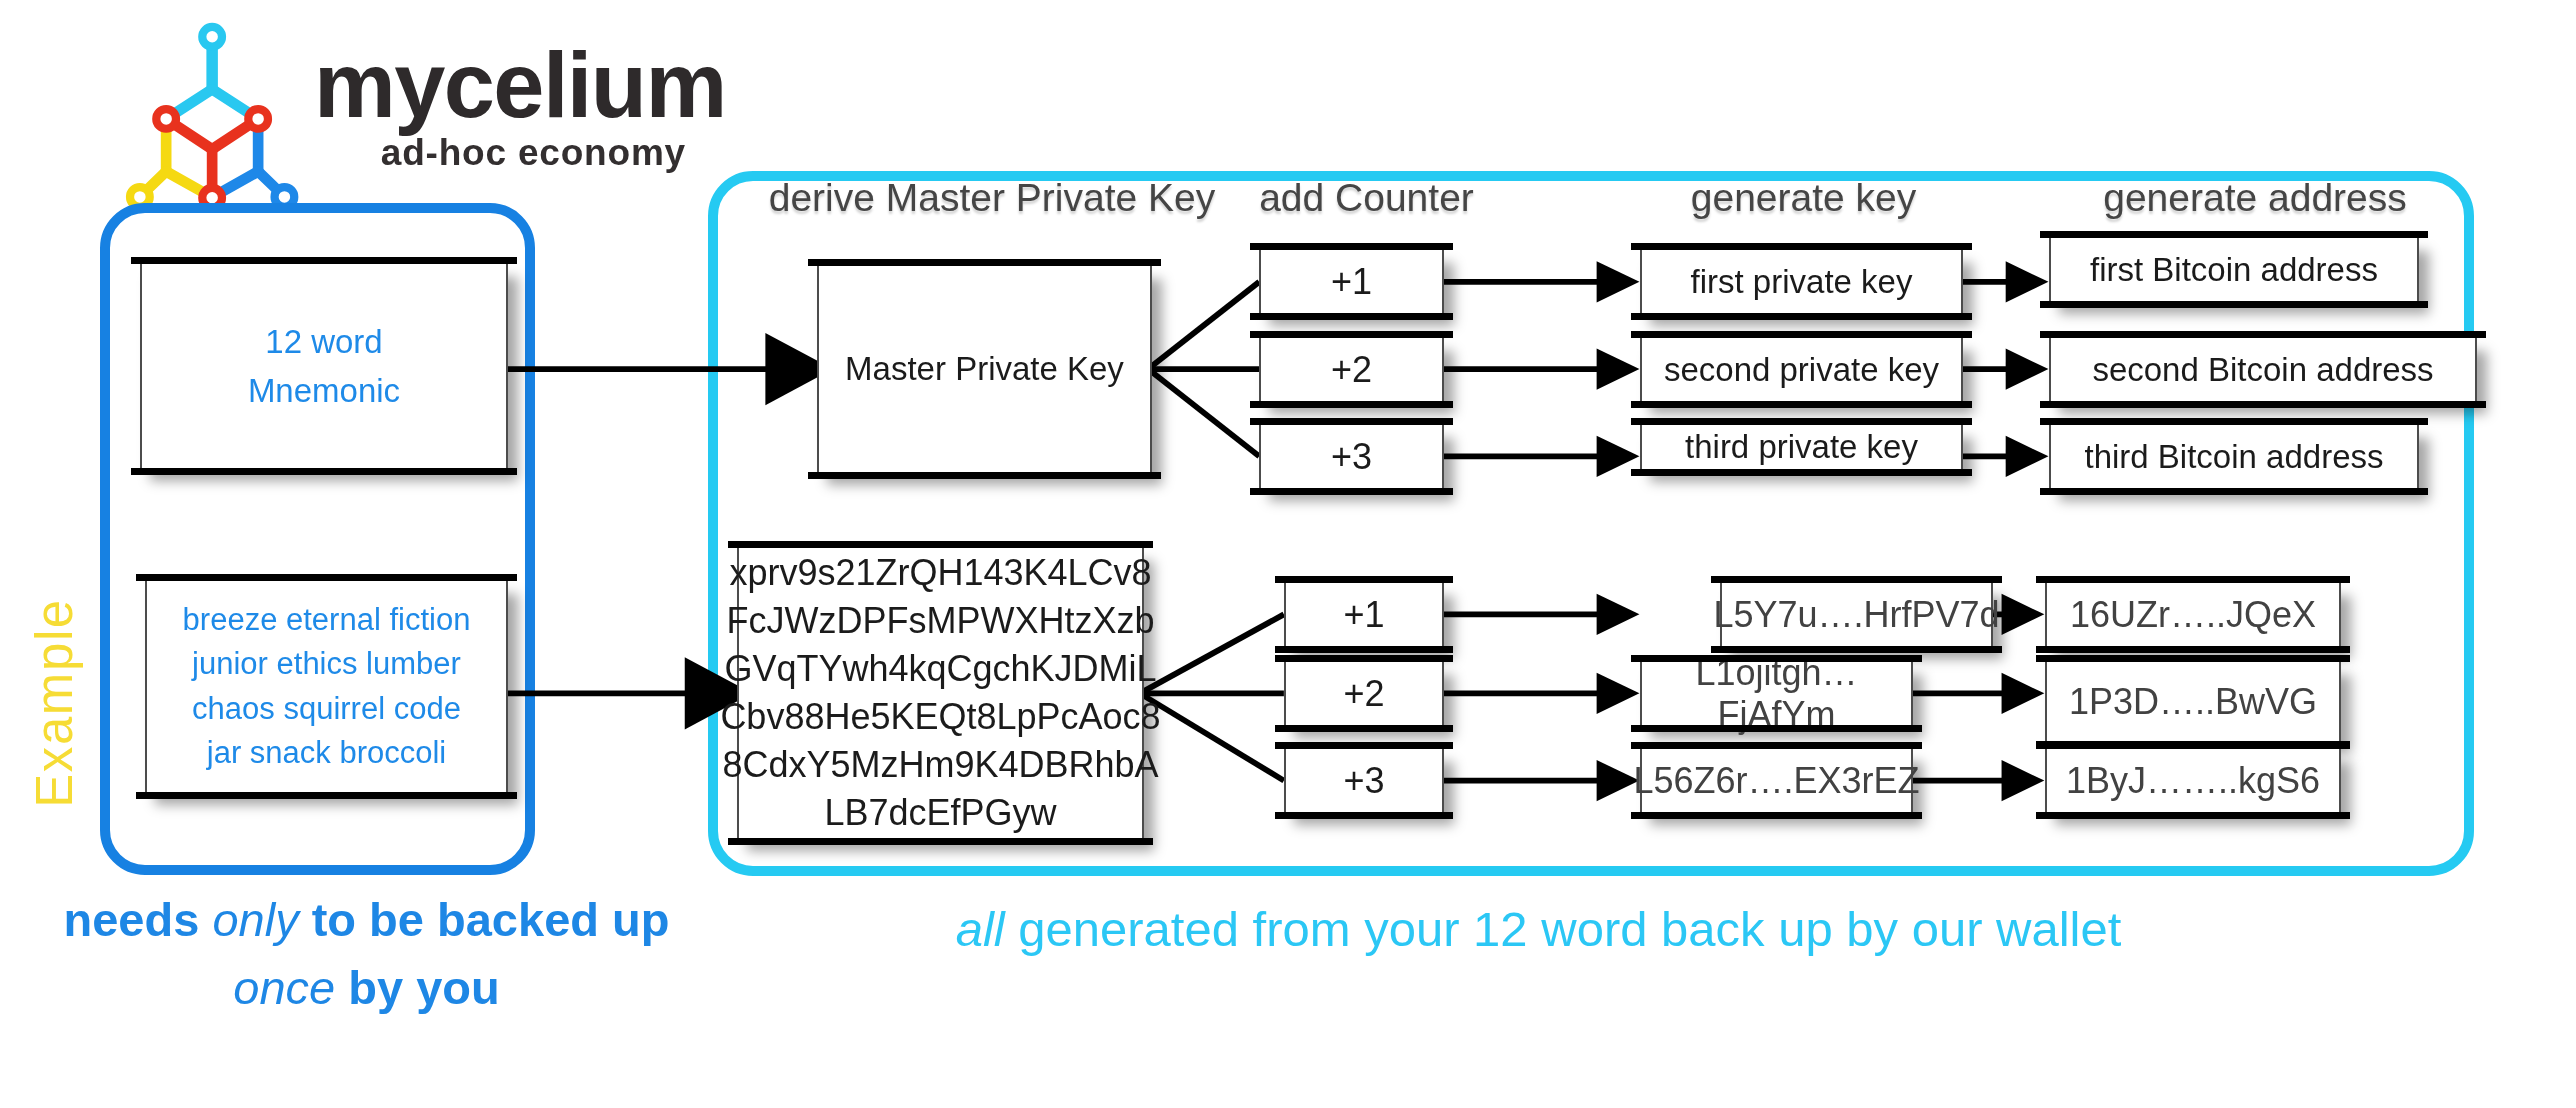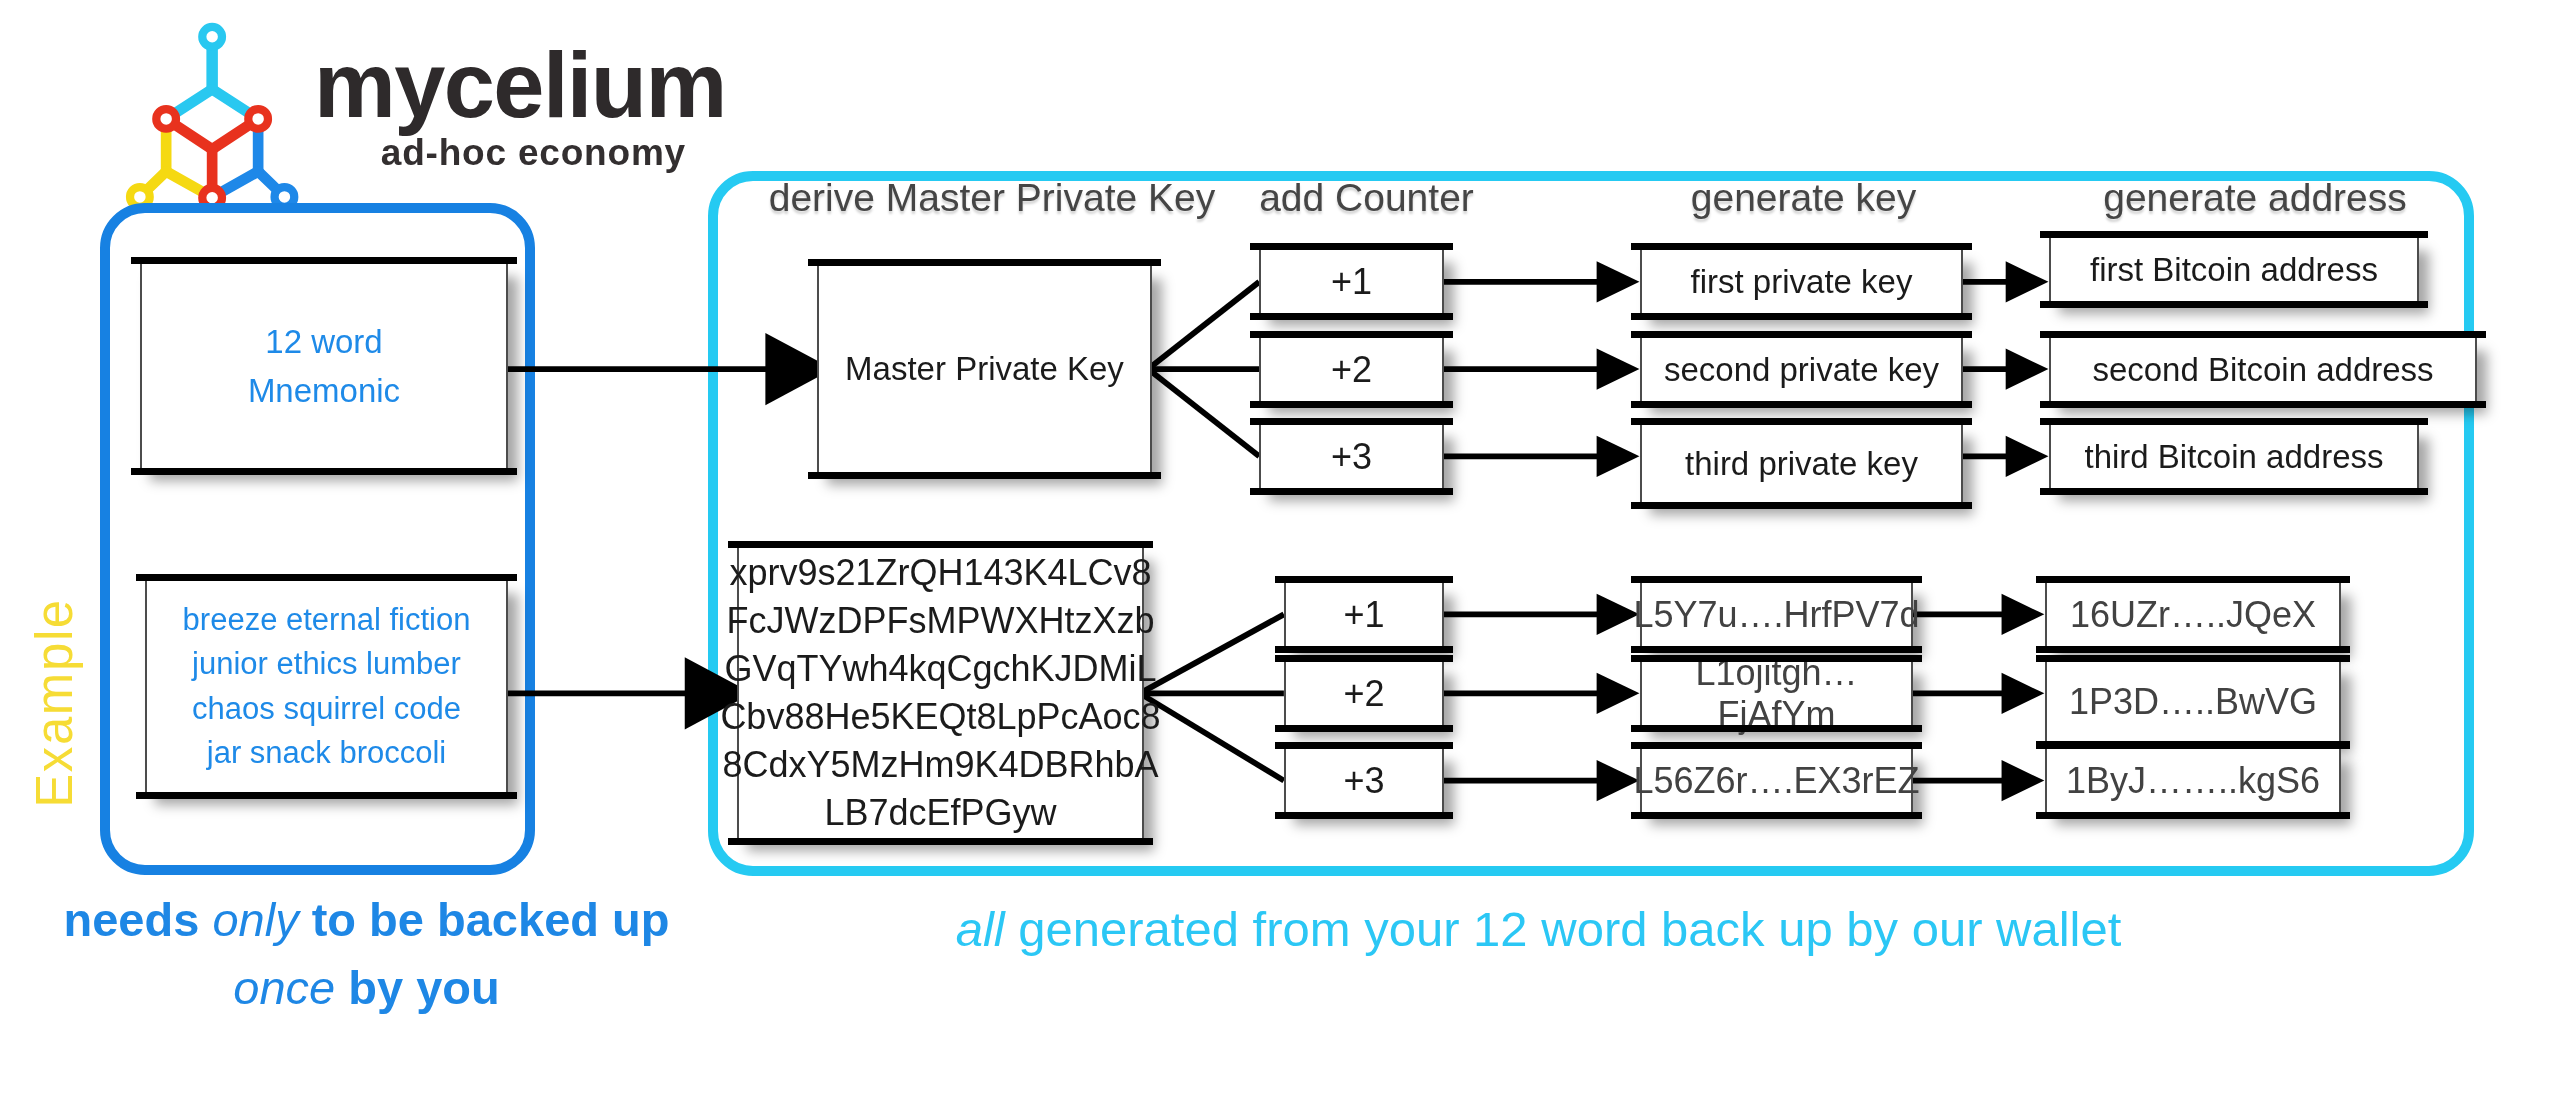--- a/index.html
+++ b/index.html
@@ -163,40 +163,40 @@
   </div>
 
   <div class="dbox" style="left:817px;top:251px;width:331px;height:206px;">Master Private Key</div>
 
   <div class="dbox counter-box" style="left:1259px;top:235px;width:181px;height:63px;">+1</div>
   <div class="dbox counter-box" style="left:1259px;top:323px;width:181px;height:63px;">+2</div>
   <div class="dbox counter-box" style="left:1259px;top:410px;width:181px;height:63px;">+3</div>
 
   <div class="dbox" style="left:1640px;top:235px;width:319px;height:63px;">first private key</div>
   <div class="dbox" style="left:1640px;top:323px;width:319px;height:63px;">second private key</div>
-  <div class="dbox" style="left:1640px;top:410px;width:319px;height:77px;">third private key</div>
+  <div class="dbox" style="left:1640px;top:410px;width:319px;height:44px;">third private key</div>
 
   <div class="dbox" style="left:2049px;top:223px;width:366px;height:63px;">first Bitcoin address</div>
   <div class="dbox" style="left:2049px;top:323px;width:424px;height:63px;">second Bitcoin address</div>
   <div class="dbox" style="left:2049px;top:410px;width:366px;height:63px;">third Bitcoin address</div>
 
   <div class="dbox xprv-box" style="left:737px;top:533px;width:403px;height:290px;">
     <div>xprv9s21ZrQH143K4LCv8</div>
     <div>FcJWzDPFsMPWXHtzXzb</div>
     <div>GVqTYwh4kqCgchKJDMiL</div>
     <div>Cbv88He5KEQt8LpPcAoc8</div>
     <div>8CdxY5MzHm9K4DBRhbA</div>
     <div>LB7dcEfPGyw</div>
   </div>
 
   <div class="dbox counter-box" style="left:1284px;top:568px;width:156px;height:63px;">+1</div>
   <div class="dbox counter-box" style="left:1284px;top:647px;width:156px;height:63px;">+2</div>
   <div class="dbox counter-box" style="left:1284px;top:734px;width:156px;height:63px;">+3</div>
 
-  <div class="dbox gray-text" style="left:1640px;top:568px;width:269px;height:63px;font-size:36px;">L5Y7u….HrfPV7d</div>
+  <div class="dbox gray-text" style="left:1720px;top:568px;width:269px;height:63px;font-size:36px;">L5Y7u….HrfPV7d</div>
   <div class="dbox gray-text" style="left:1640px;top:647px;width:269px;height:63px;font-size:36px;">L1ojitgh…FjAfYm</div>
   <div class="dbox gray-text" style="left:1640px;top:734px;width:269px;height:63px;font-size:36px;">L56Z6r….EX3rEZ</div>
 
   <div class="dbox gray-text" style="left:2045px;top:568px;width:292px;height:63px;font-size:36px;">16UZr…..JQeX</div>
   <div class="dbox gray-text" style="left:2045px;top:647px;width:292px;height:79px;font-size:36px;">1P3D…..BwVG</div>
   <div class="dbox gray-text" style="left:2045px;top:734px;width:292px;height:63px;font-size:36px;">1ByJ……..kgS6</div>
 
   <div class="cap-left">
     <span>needs </span><span class="it">only</span><span> to be backed up</span><br>
     <span class="it">once</span><span> by </span><span class="bd">you</span>

